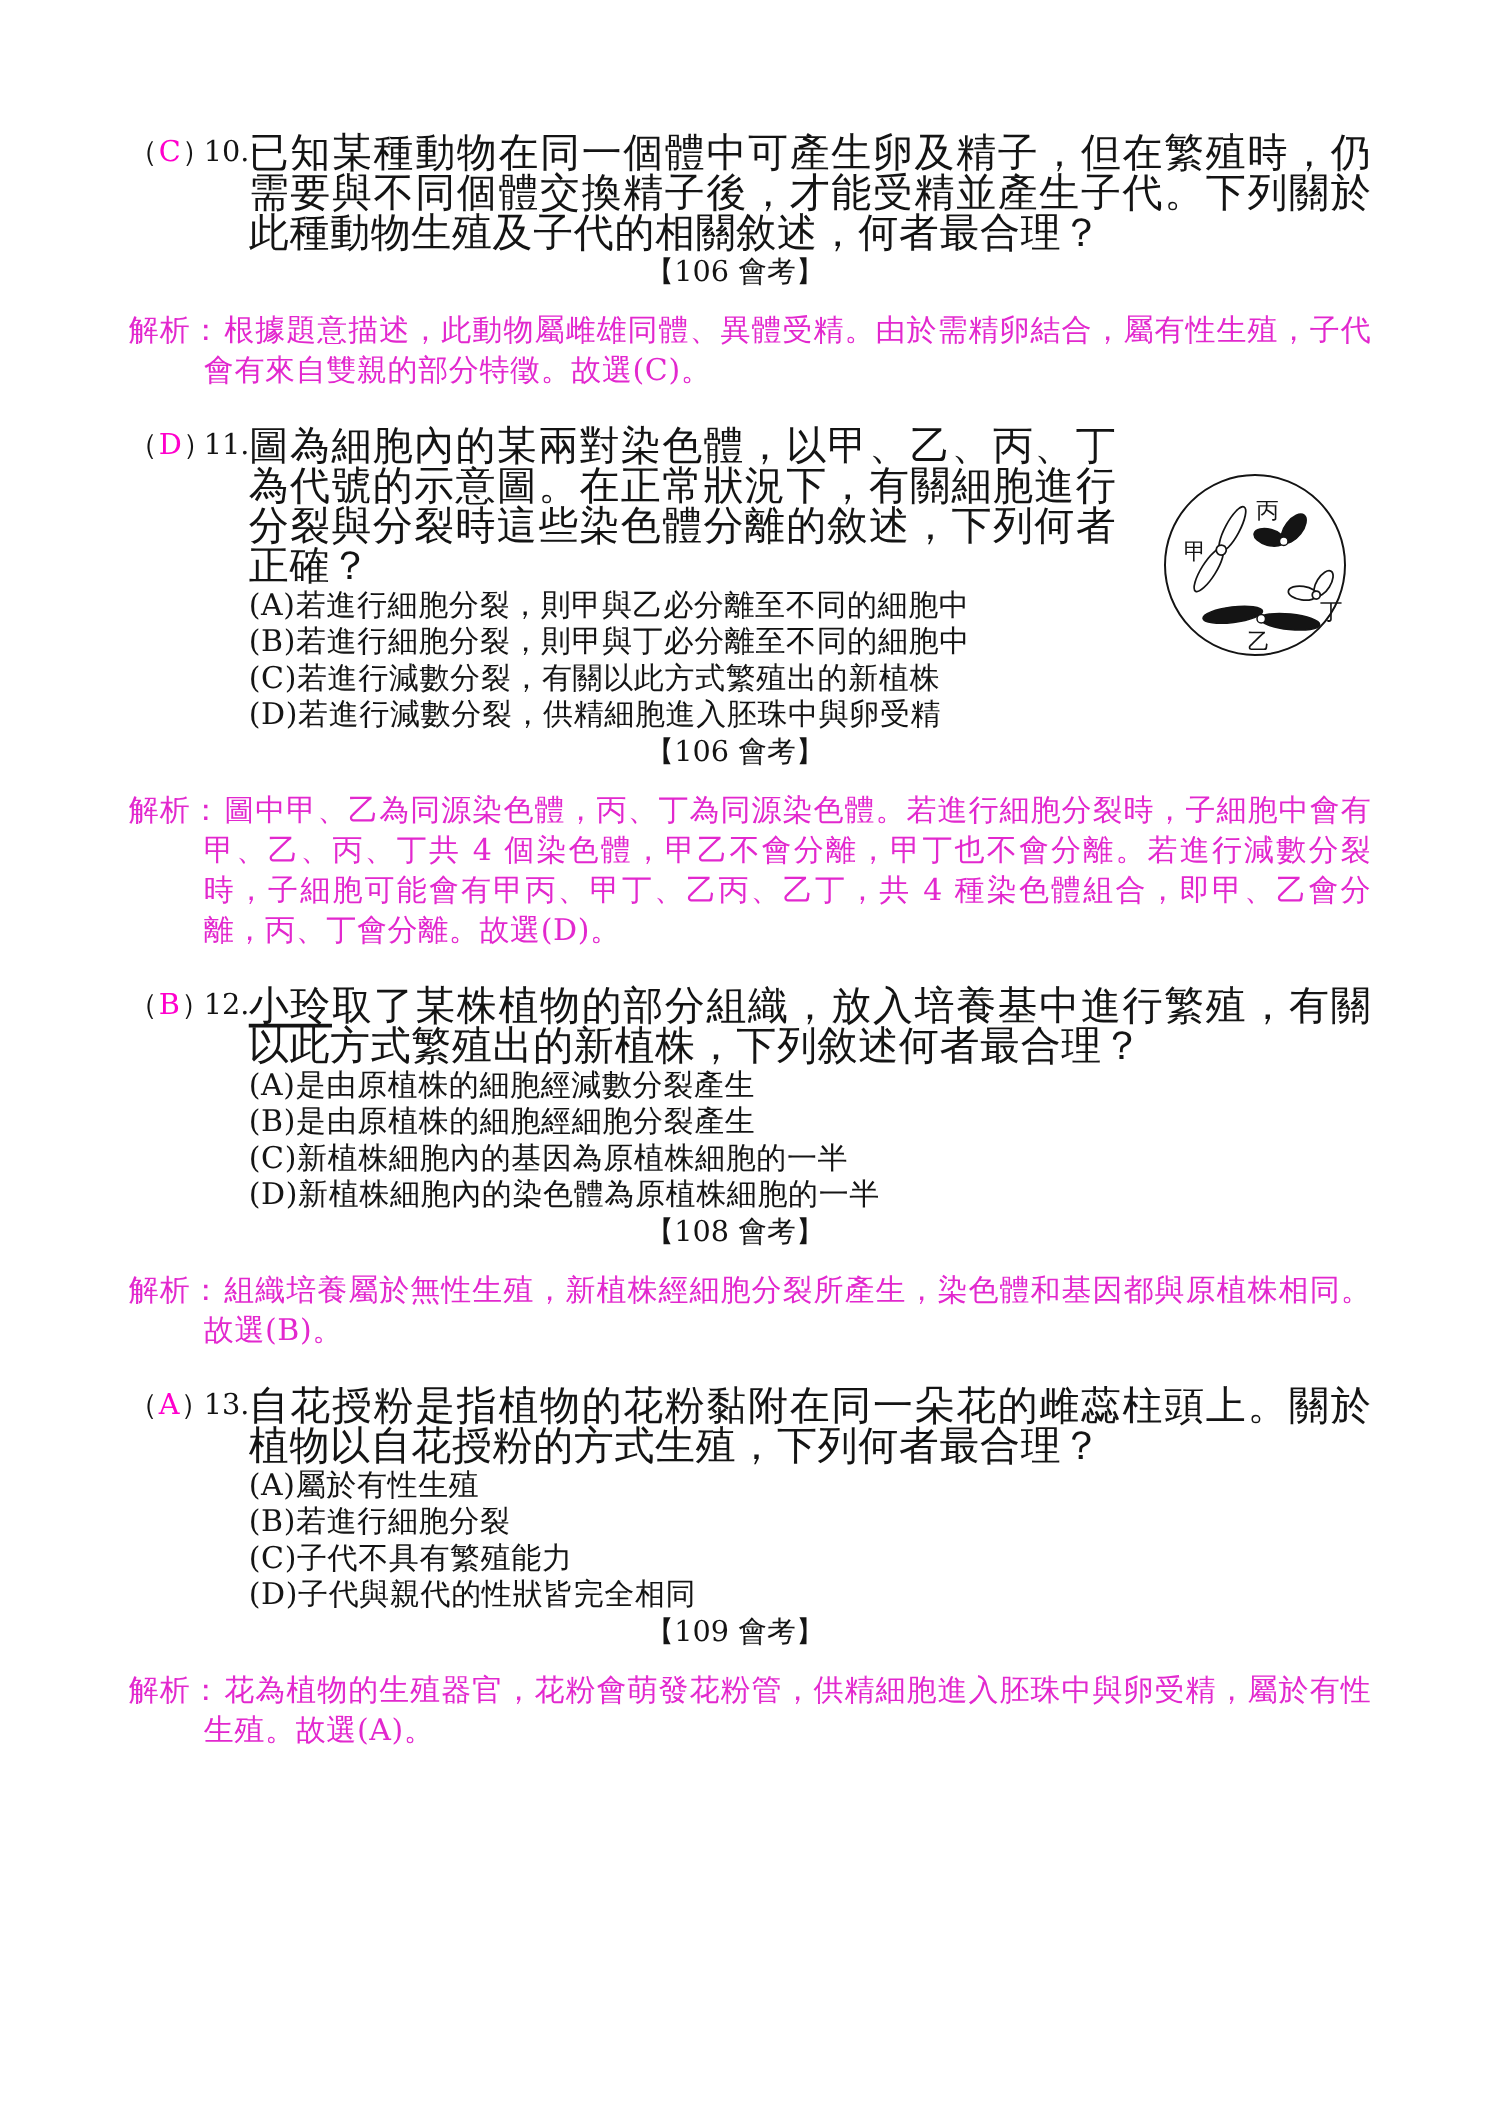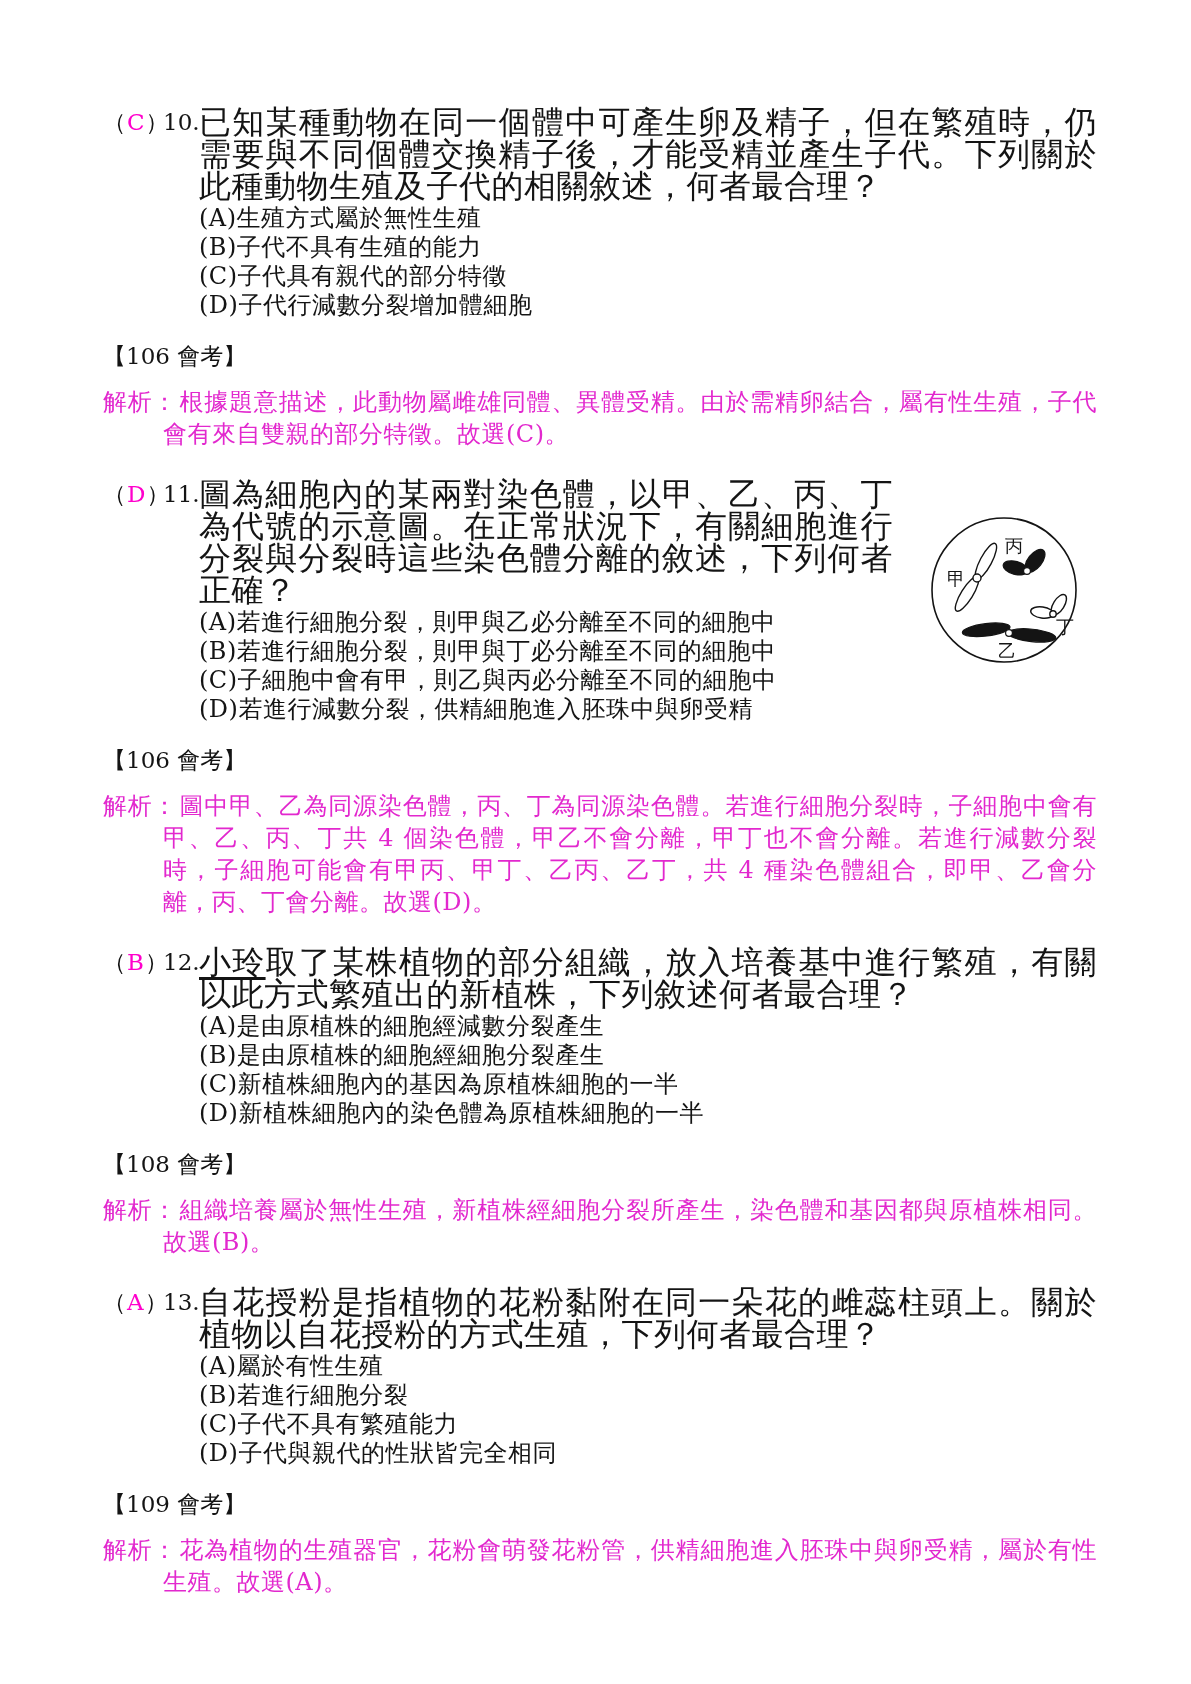--- a/index.html
+++ b/index.html
@@ -18,21 +18,21 @@
   .q-marker {
     width:60px; flex-shrink:0; white-space:nowrap;
     font-size:23px; line-height:32px;
   }
   .q-marker .ans-letter { color:var(--answer_accent,#f0c); padding:0 1px; }
   .q-num { width:36px; flex-shrink:0; font-size:23px; line-height:32px; }
   .q-body { flex:1; min-width:0; }
   .stem { font-size:32px; line-height:32px; letter-spacing:0.5px; text-align:justify; }
   .options { margin-top:2px; }
   .option { font-size:24px; line-height:29px; letter-spacing:0.5px; }
-  .q-tag { font-size:23px; line-height:32px; text-align:left; padding-right:24px; margin-top:20px; }
+  .q-tag { font-size:23px; line-height:32px; text-align:center; padding-right:24px; margin-top:0; }
   .u { text-decoration:underline; text-underline-offset:4px; }
 
   .analysis {
     margin:14px 0 28px 0;
     padding-left:60px; text-indent:-60px;
     font-size:24px; line-height:32px; letter-spacing:0.5px;
     color:var(--analysis_accent,#e228ce);
     text-align:justify;
   }
   .analysis .a-label { margin-right:2px; }
@@ -47,26 +47,20 @@
 <body>
 
 <div class="page">
 
   <section class="question">
     <div class="q-row">
       <div class="q-marker"><span>（</span><span class="ans-letter">C</span><span>）</span></div>
       <div class="q-num">10.</div>
       <div class="q-body">
         <div class="stem">已知某種動物在同一個體中可產生卵及精子，但在繁殖時，仍需要與不同個體交換精子後，才能受精並產生子代。下列關於此種動物生殖及子代的相關敘述，何者最合理？</div>
-        <div class="options">
-          <div class="option">(A)生殖方式屬於無性生殖</div>
-          <div class="option">(B)子代不具有生殖的能力</div>
-          <div class="option">(C)子代具有親代的部分特徵</div>
-          <div class="option">(D)子代行減數分裂增加體細胞</div>
-        </div>
       </div>
     </div>
     <div class="q-tag">【106 會考】</div>
   </section>
   <p class="analysis"><span class="a-label">解析：</span><span>根據題意描述，此動物屬雌雄同體、異體受精。由於需精卵結合，屬有性生殖，子代會有來自雙親的部分特徵。故選(C)。</span></p>
 
   <section class="question">
     <div class="q-row">
       <div class="q-marker"><span>（</span><span class="ans-letter">D</span><span>）</span></div>
       <div class="q-num">11.</div>
@@ -103,21 +97,21 @@
             <text x="49" y="93" font-size="18" text-anchor="middle" fill="#141414">甲</text>
             <text x="107" y="60" font-size="18" text-anchor="middle" fill="#141414">丙</text>
             <text x="158" y="141" font-size="18" text-anchor="middle" fill="#141414">丁</text>
             <text x="100" y="165" font-size="18" text-anchor="middle" fill="#141414">乙</text>
           </svg>
         </div>
         <div class="stem">圖為細胞內的某兩對染色體，以甲、乙、丙、丁為代號的示意圖。在正常狀況下，有關細胞進行分裂與分裂時這些染色體分離的敘述，下列何者正確？</div>
         <div class="options">
           <div class="option">(A)若進行細胞分裂，則甲與乙必分離至不同的細胞中</div>
           <div class="option">(B)若進行細胞分裂，則甲與丁必分離至不同的細胞中</div>
-          <div class="option">(C)子細胞中會有甲，則乙與丙必分離至不同的細胞中</div>
+          <div class="option">(C)若進行減數分裂，有關以此方式繁殖出的新植株</div>
           <div class="option">(D)若進行減數分裂，供精細胞進入胚珠中與卵受精</div>
         </div>
       </div>
     </div>
     <div class="q-tag">【106 會考】</div>
   </section>
   <p class="analysis"><span class="a-label">解析：</span><span>圖中甲、乙為同源染色體，丙、丁為同源染色體。若進行細胞分裂時，子細胞中會有甲、乙、丙、丁共 4 個染色體，甲乙不會分離，甲丁也不會分離。若進行減數分裂時，子細胞可能會有甲丙、甲丁、乙丙、乙丁，共 4 種染色體組合，即甲、乙會分離，丙、丁會分離。故選(D)。</span></p>
 
   <section class="question">
     <div class="q-row">

